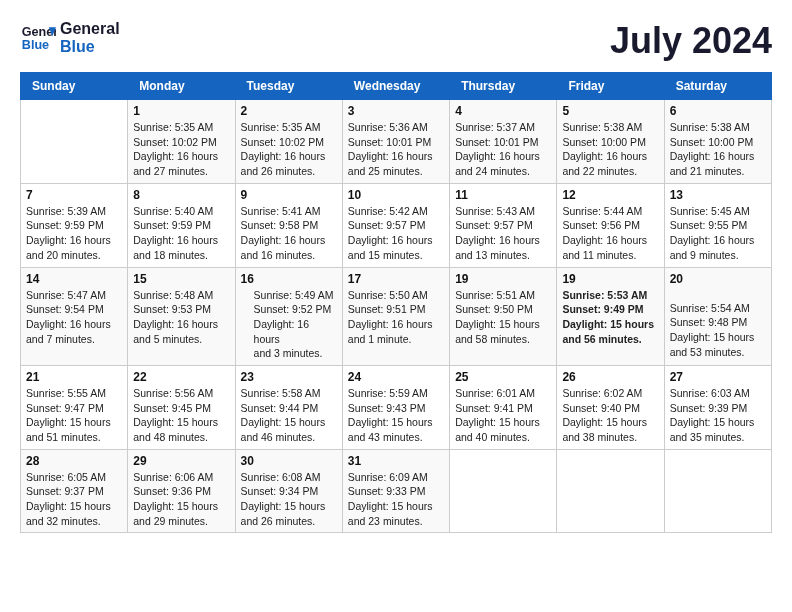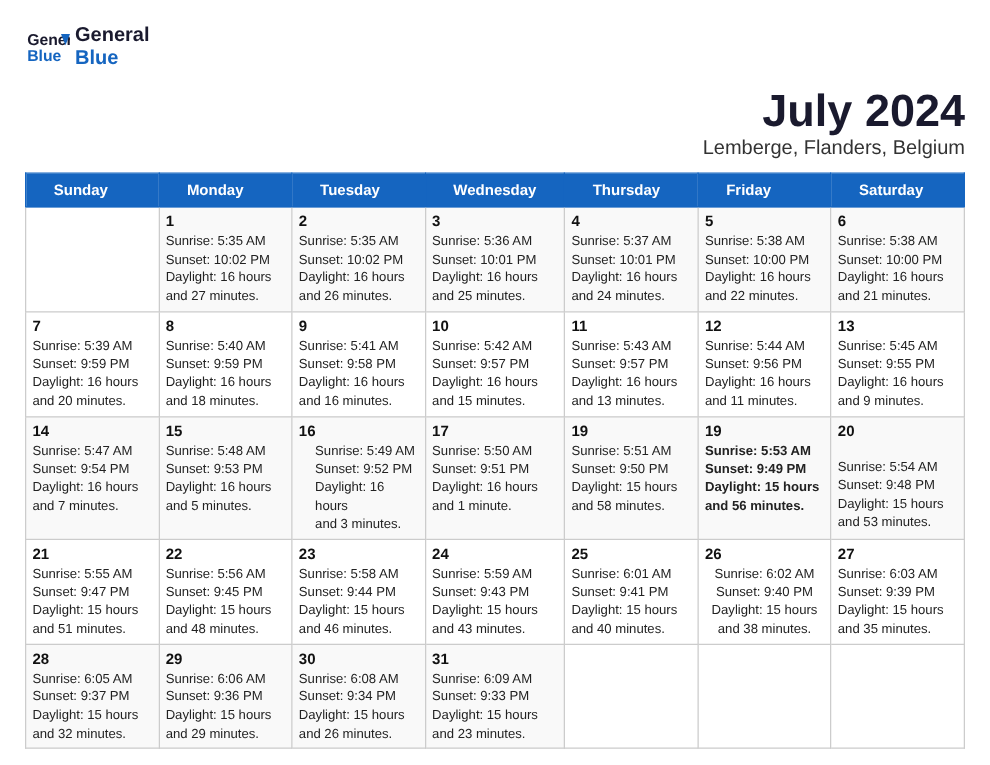--- a/index.html
+++ b/index.html
@@ -20,41 +20,40 @@
       display: flex;
       align-items: center;
       gap: 4px;
     }
     .logo-icon {
       width: 36px;
       height: 36px;
     }
     .title-area {
       text-align: right;
-      margin-top: 48px;
     }
     .month-title {
       font-size: 36px;
       font-weight: bold;
       color: #1a1a2e;
     }
     .location-title {
       font-size: 16px;
       color: #333;
     }
     .calendar {
       width: 100%;
       border-collapse: collapse;
       font-size: 11px;
     }
     .calendar thead tr th {
       background-color: #1565c0;
       color: #fff;
       text-align: left;
-      padding: 6px 22px;
+      padding: 6px 11px;
       font-size: 12px;
       font-weight: bold;
       border: 1px solid #1565c0;
     }
     .calendar tbody tr td {
       border: 1px solid #ccc;
       vertical-align: top;
       padding: 4px 5px;
       width: 107px;
       min-height: 80px;
@@ -89,21 +88,20 @@
       <text x="2" y="32" font-family="Arial" font-size="14" font-weight="bold" fill="#1565c0">Blue</text>
       <polygon points="32,8 40,8 36,18" fill="#1565c0"></polygon>
     </svg>
     <div style="display:flex;flex-direction:column;line-height:1.1">
       <span style="font-size:16px;font-weight:bold;color:#1a1a2e;">General</span>
       <span style="font-size:16px;font-weight:bold;color:#1565c0;">Blue</span>
     </div>
   </div>
   <div class="title-area">
     <div class="month-title">July 2024</div>
-    <div class="location-title">Lemberge, Flanders, Belgium</div>
   </div>
 </div>
 
 <table class="calendar">
   <thead>
     <tr id="header-row">
         <th>Sunday</th>
         <th>Monday</th>
         <th>Tuesday</th>
         <th>Wednesday</th>
@@ -291,21 +289,21 @@
         </td>
         <td>
           <span class="day-number">25</span>
           <div class="day-info" style="white-space: pre-line;">Sunrise: 6:01 AM
 Sunset: 9:41 PM
 Daylight: 15 hours
 and 40 minutes.</div>
         </td>
         <td>
           <span class="day-number">26</span>
-          <div class="day-info" style="white-space: pre-line; text-align: center;">Sunrise: 6:02 AM
+          <div class="day-info" style="white-space: pre-line;">Sunrise: 6:02 AM
 Sunset: 9:40 PM
 Daylight: 15 hours
 and 38 minutes.</div>
         </td>
         <td>
           <span class="day-number">27</span>
           <div class="day-info" style="white-space: pre-line;">Sunrise: 6:03 AM
 Sunset: 9:39 PM
 Daylight: 15 hours
 and 35 minutes.</div>

